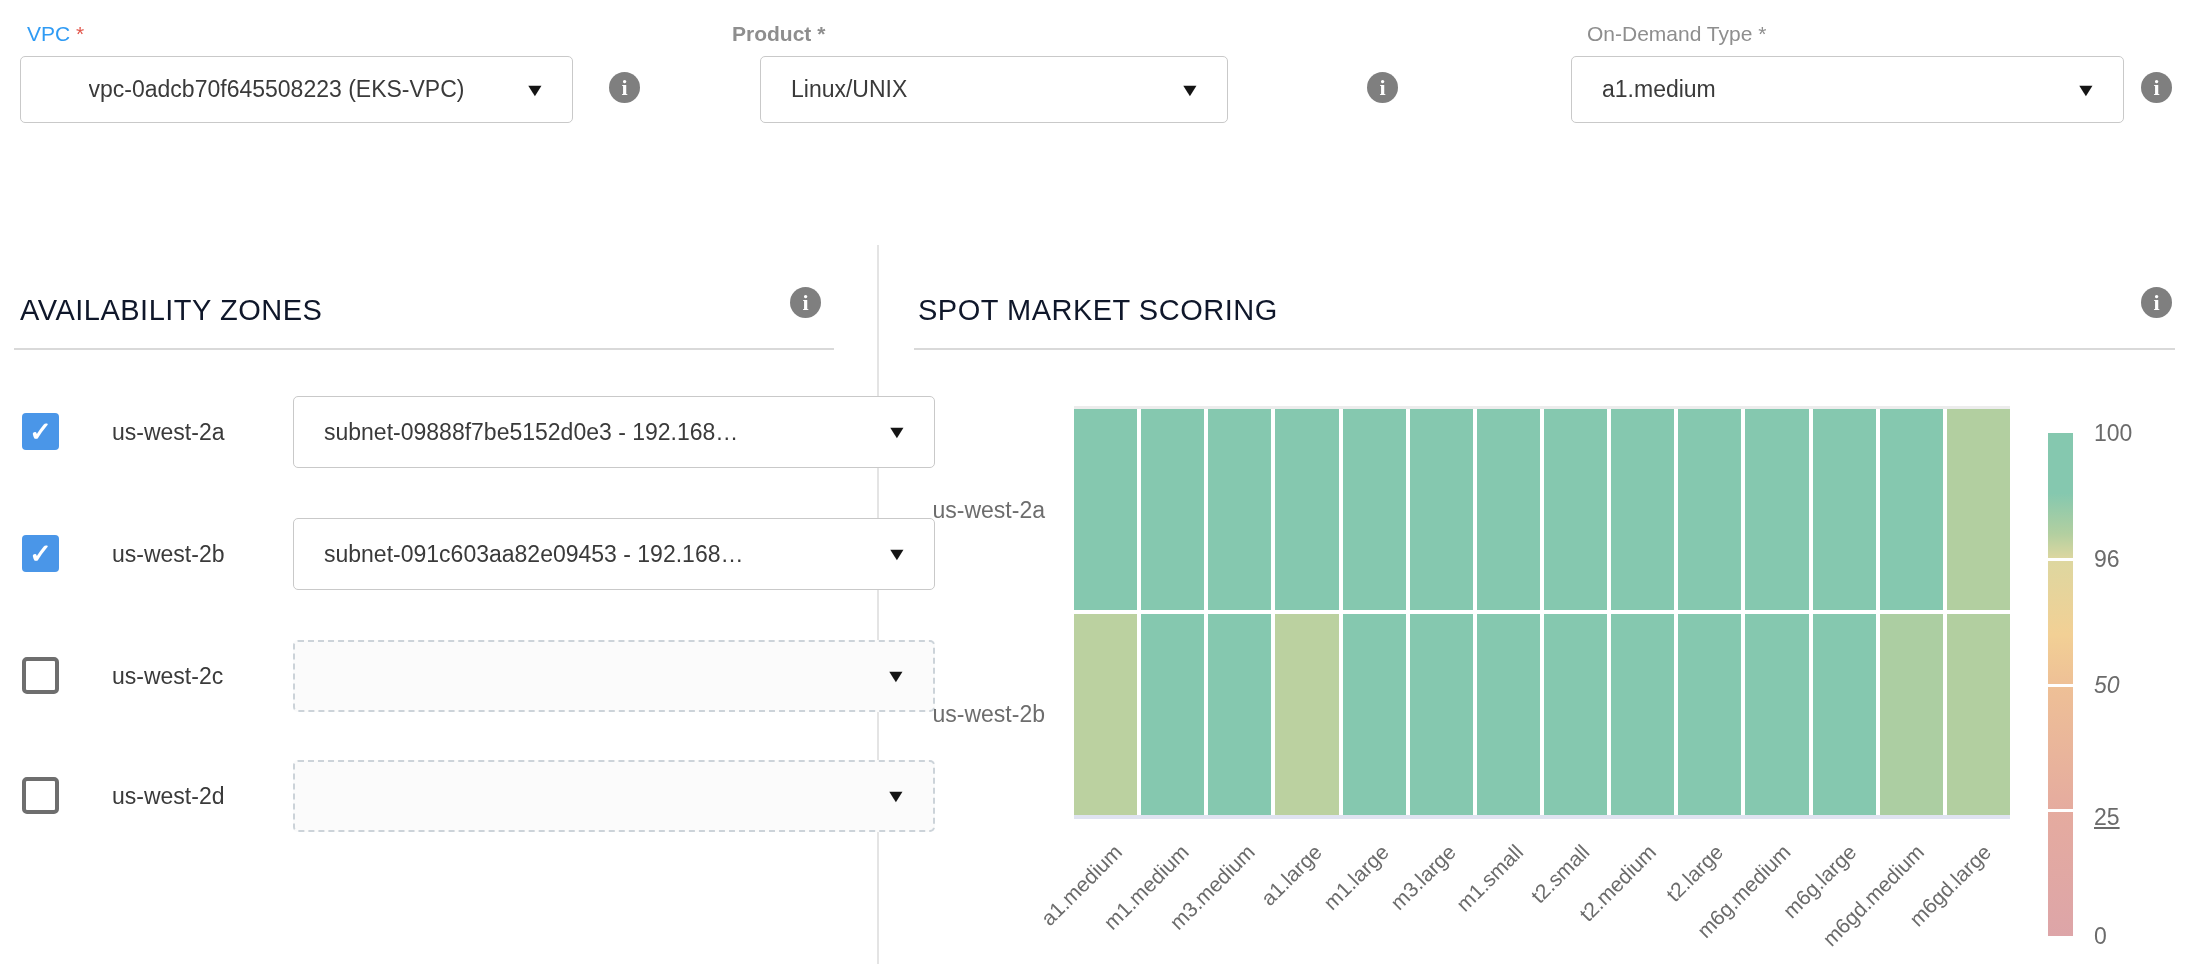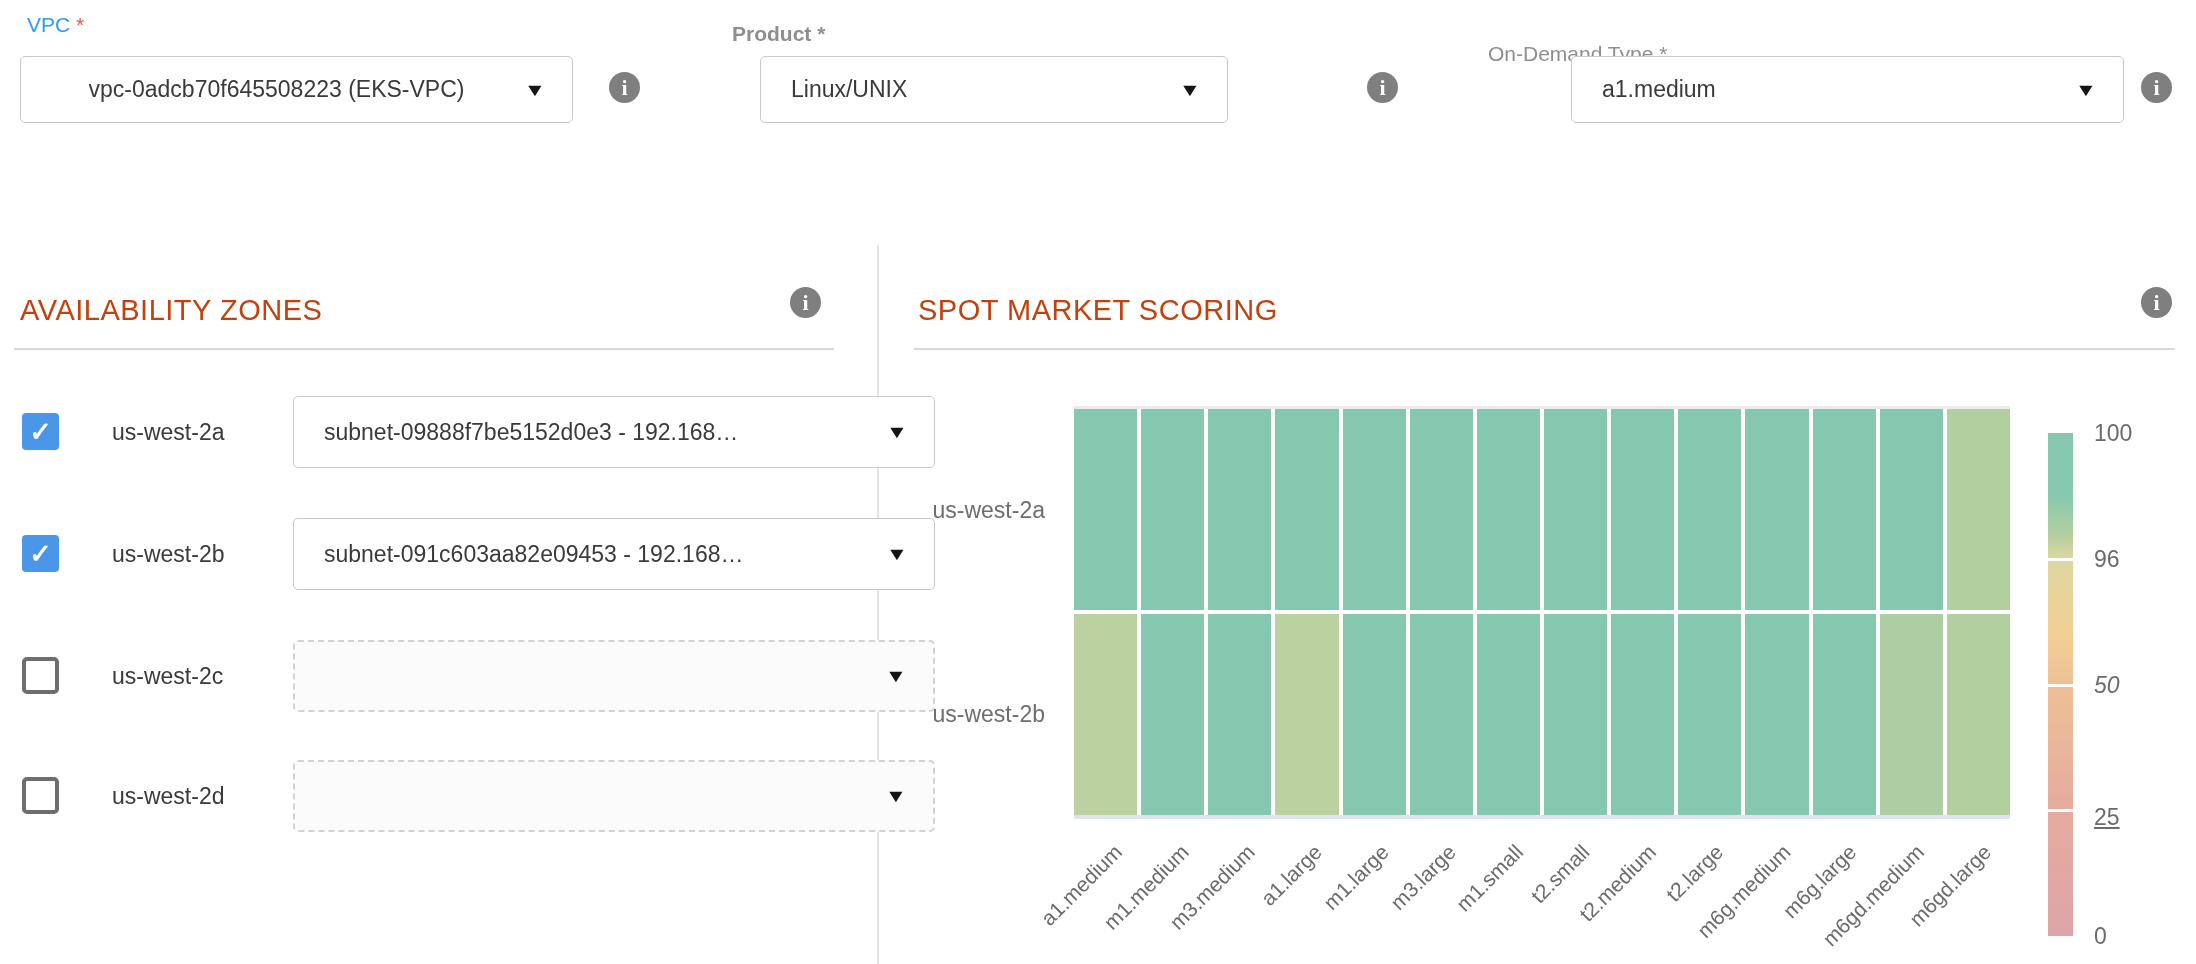--- a/index.html
+++ b/index.html
@@ -29,21 +29,21 @@
     border:2px dashed #ccd3d9; background:#fbfbfb; height:72px;
   }
   .info {
     position:absolute; width:31px; height:31px; border-radius:50%;
     background:#7f7f7f; color:#fff; display:flex; align-items:center; justify-content:center;
     font-size:22px; font-weight:bold; font-family:"Liberation Serif", serif;
     cursor:pointer; line-height:1;
   }
   
   .section-title {
-    position:absolute; font-size:29px; color:#c2410c; letter-spacing:0.5px; white-space:nowrap;
+    position:absolute; font-size:29px; color:#0f172a; letter-spacing:0.5px; white-space:nowrap;
   }
   .hrule { position:absolute; height:2px; background:#d9d9d9; }
   #v-divider { position:absolute; left:877px; top:245px; width:2px; height:719px; background:#e4e4e4; }
   
   .cb {
     position:absolute; left:22px; width:37px; height:37px; border-radius:4px; cursor:pointer;
     display:flex; align-items:center; justify-content:center;
   }
   .cb.checked { background:#4a96e8; color:#fff; font-size:27px; font-weight:bold; }
   .cb.unchecked { background:#fff; border:4px solid #6e6e6e; border-radius:5px; }
@@ -68,35 +68,35 @@
   .cb-tick { position:absolute; left:0; width:100%; height:3px; background:#fff; }
   .cb-label { position:absolute; left:2094px; font-size:23px; color:#6b6b6b; }
 </style>
 </head>
 <body>
 
 <div id="root">
 
   <div>
 
-    <div class="field-label blue" style="left:27px; top:13px;"><span>VPC</span> <span class="req">*</span></div>
+    <div class="field-label blue" style="left:27px; top:22px;"><span>VPC</span> <span class="req">*</span></div>
     <div class="select" style="left:20px; top:56px; width:553px;justify-content:center;">
       <span class="value">vpc-0adcb70f645508223 (EKS-VPC)</span>
       <span class="arrow">▼</span>
     </div>
     <div class="info" style="left:609px; top:72px;">i</div>
 
     <div class="field-label" style="left:732px; top:22px;font-weight:bold;"><span>Product</span> <span class="req">*</span></div>
     <div class="select" style="left:760px; top:56px; width:468px;">
       <span class="value">Linux/UNIX</span>
       <span class="arrow">▼</span>
     </div>
     <div class="info" style="left:1367px; top:72px;">i</div>
 
-    <div class="field-label" style="left:1488px; top:22px;margin-top:20px;"><span>On-Demand Type</span> <span class="req">*</span></div>
+    <div class="field-label" style="left:1587px; top:22px;"><span>On-Demand Type</span> <span class="req">*</span></div>
     <div class="select" style="left:1571px; top:56px; width:553px;">
       <span class="value">a1.medium</span>
       <span class="arrow">▼</span>
     </div>
     <div class="info" style="left:2141px; top:72px;">i</div>
 
   </div>
 
   <div id="v-divider"></div>
 

